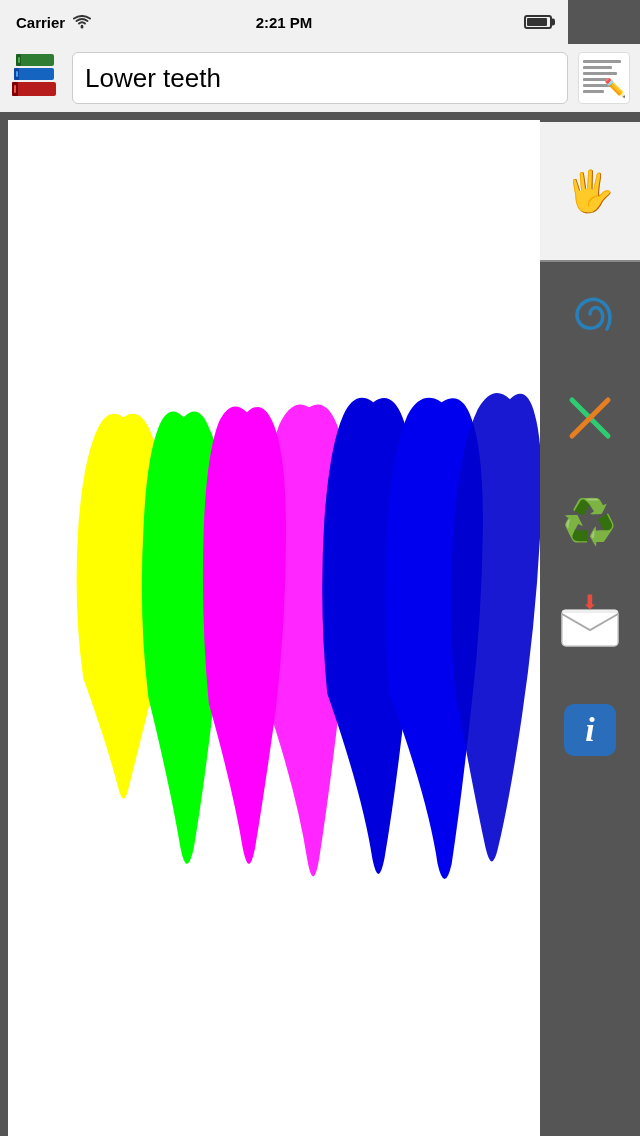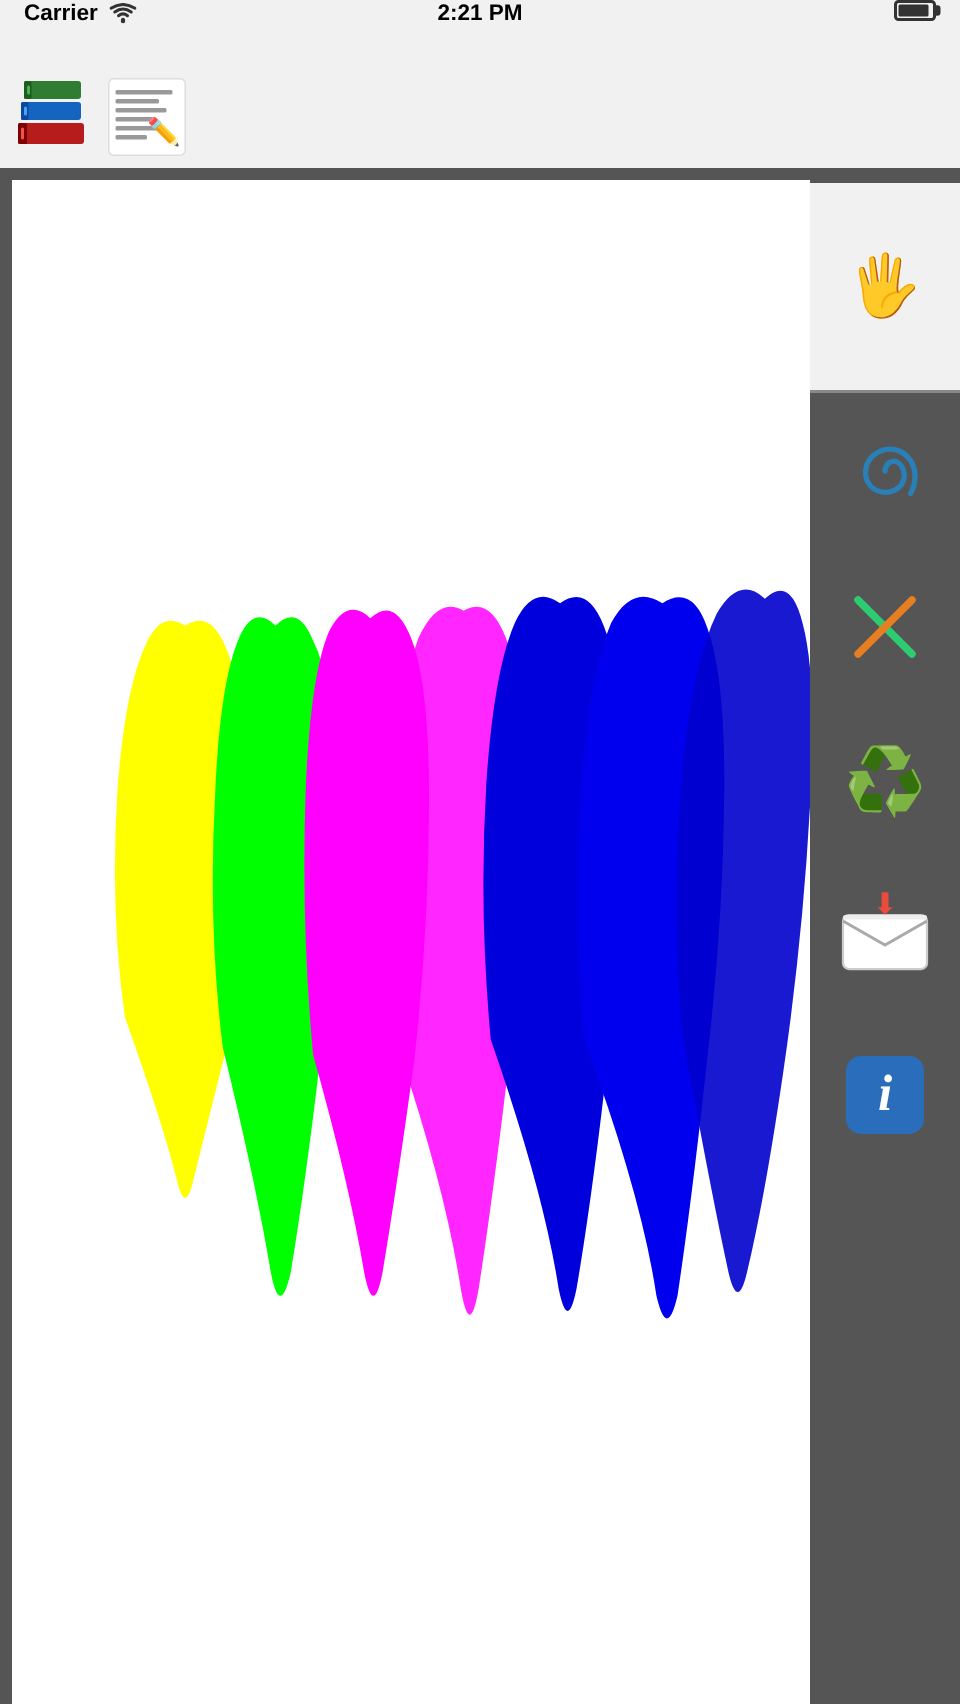--- a/index.html
+++ b/index.html
@@ -8,25 +8,25 @@
       width: 640px;
       height: 1136px;
       background: #555;
       font-family: -apple-system, 'Helvetica Neue', sans-serif;
       overflow: hidden;
       position: relative;
     }
 
     
     .status-bar {
-      width: 640px;
+      width: 568px;
       height: 44px;
       background: #f1f1f1;
       display: flex;
-      align-items: flex-start;
+      align-items: center;
       justify-content: space-between;
       padding: 0 16px;
       position: relative;
       z-index: 10;
     }
     .status-left {
       display: flex;
       align-items: center;
       gap: 8px;
       font-size: 15px;
@@ -292,20 +292,21 @@
       <rect x="4" y="16" width="40" height="12" rx="2" fill="#1565c0"></rect>
       <rect x="4" y="16" width="5" height="12" rx="1" fill="#0d47a1"></rect>
       <rect x="6" y="19" width="2" height="6" rx="1" fill="#42a5f5"></rect>
 
       <rect x="2" y="30" width="44" height="14" rx="2" fill="#b71c1c"></rect>
       <rect x="2" y="30" width="6" height="14" rx="1" fill="#7f0000"></rect>
       <rect x="4" y="33" width="2" height="8" rx="1" fill="#ef5350"></rect>
     </svg>
   </div>
 
+  <input class="title-input" type="text" value="Lower teeth" style="">
 
   <div class="doc-thumbnail">
     <div class="doc-lines">
       <div class="doc-line" style="width:90%"></div>
       <div class="doc-line" style="width:70%"></div>
       <div class="doc-line" style="width:80%"></div>
       <div class="doc-line" style="width:60%"></div>
       <div class="doc-line" style="width:75%"></div>
       <div class="doc-line" style="width:50%"></div>
       <span class="doc-pencil">✏️</span>

